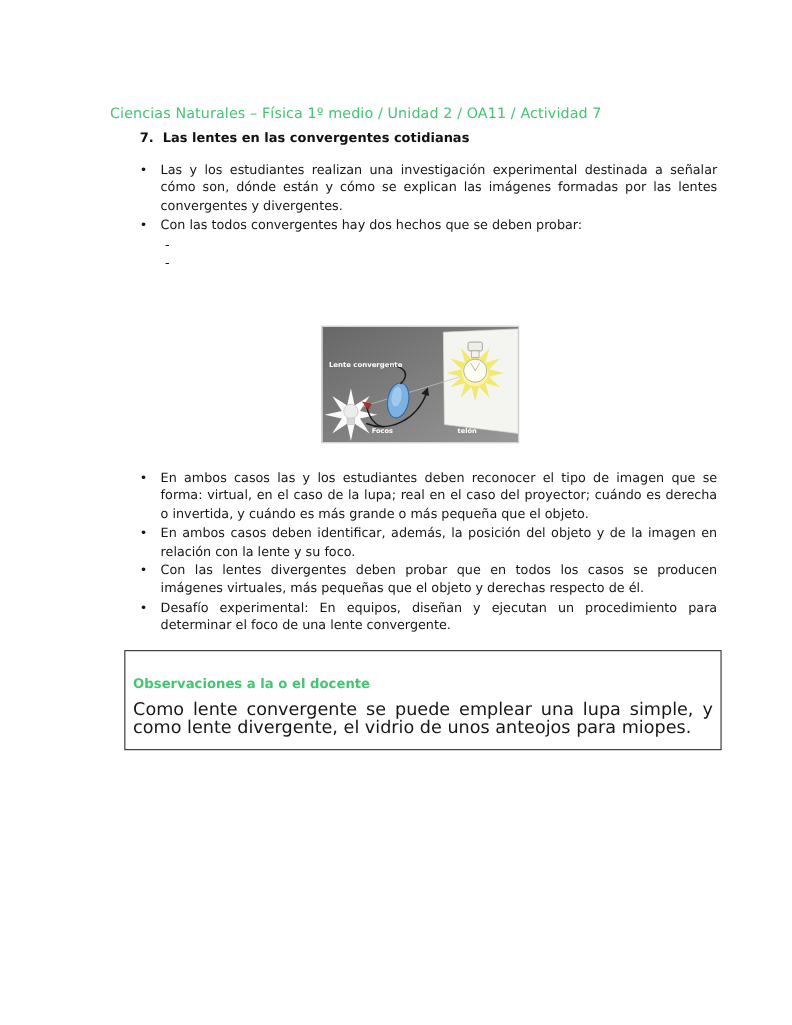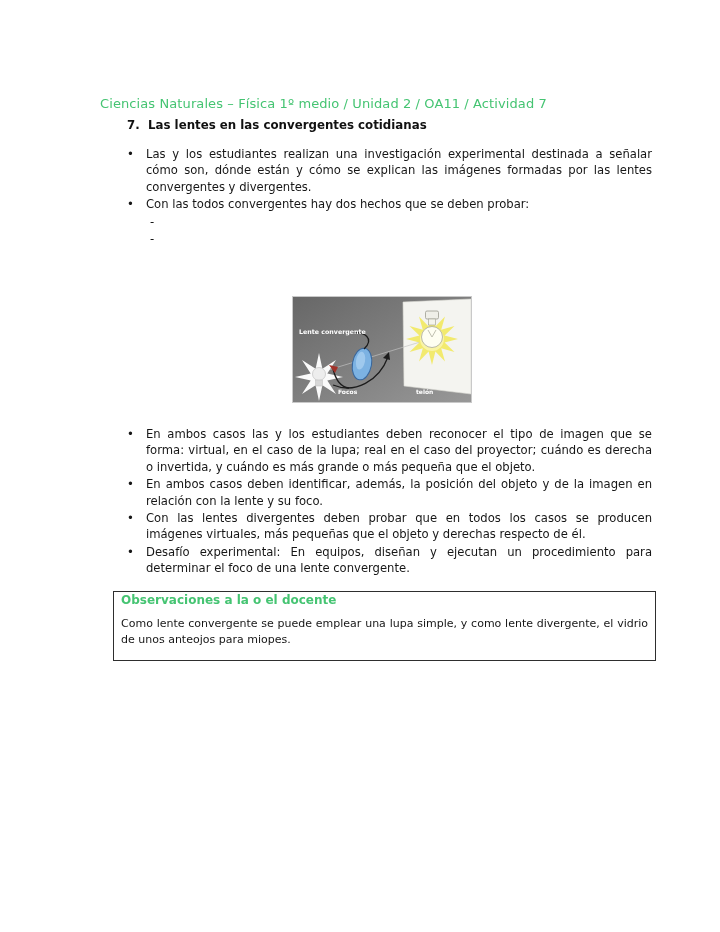--- a/index.html
+++ b/index.html
@@ -32,24 +32,24 @@
   .sub-marker { width:22px; flex:none; }
   .sub-text { max-width:452px; }
   .figure {
     position:absolute; left:293px; top:297px; width:178px; height:105px;
     outline:1px solid #c9c9c9;
   }
   .figure svg { display:block; width:100%; height:100%; }
   .fig-label { font-family:"DejaVu Sans","Liberation Sans",sans-serif; font-weight:bold; fill:#ffffff; }
   .note-box {
     position:absolute; left:113px; top:591px; width:543px;
-    border:1px solid #2e2e2e; padding:1px 7px 11px 7px; background:#fff;
+    border:1px solid #2e2e2e; padding:22px 7px 11px 7px; background:#fff;
   }
   .note-title { color:var(--green); font-weight:bold; font-size:12px; margin-bottom:9px; }
-  .note-body { font-size:11px; line-height:16.4px; text-align:justify; color:#161616; }
+  .note-body { font-size:16px; line-height:16.4px; text-align:justify; color:#161616; }
 </style>
 </head>
 <body>
 
 <div class="doc-header">Ciencias Naturales – Física 1º medio / Unidad 2 / OA11 / Actividad 7</div>
 
 <div class="activity-heading">
   <span class="activity-number">7.</span>
   <span>Las lentes en las convergentes cotidianas</span>
 </div>

